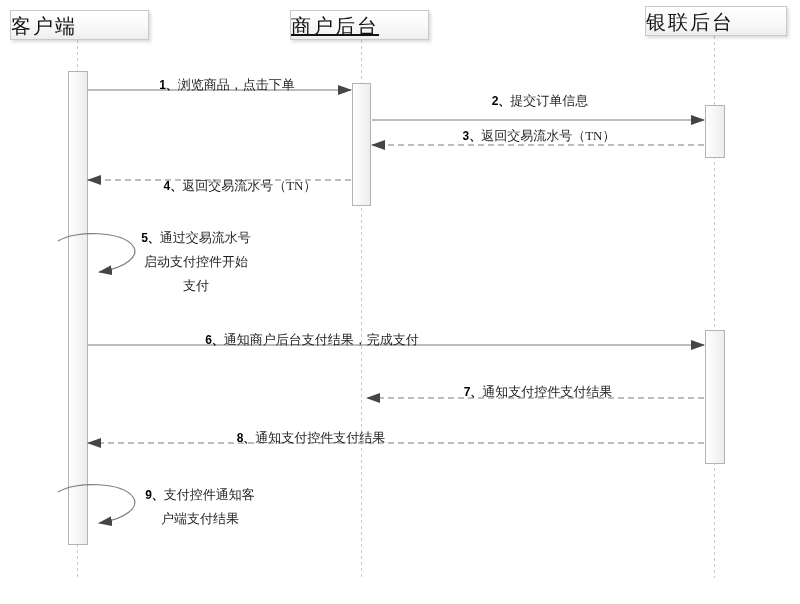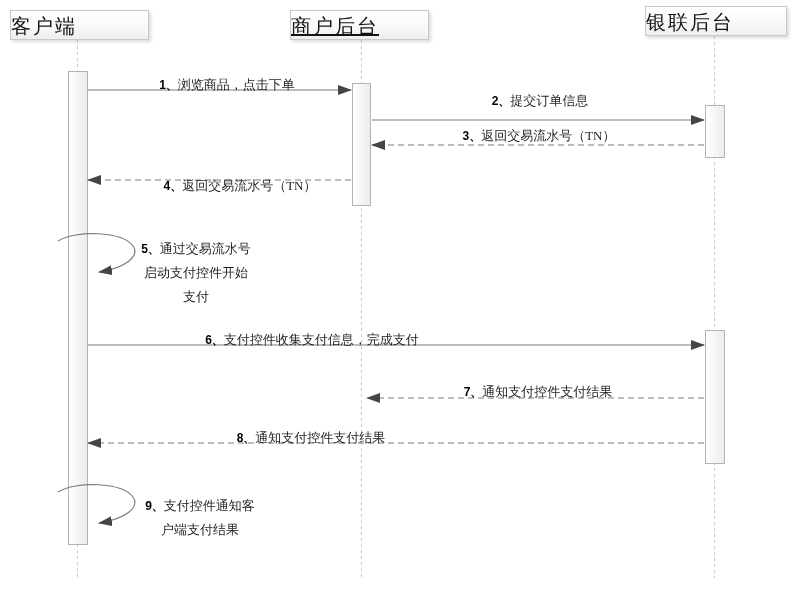--- a/index.html
+++ b/index.html
@@ -16,21 +16,21 @@
     border:1px solid #c9c9c9;
     box-shadow:2px 2px 3px rgba(0,0,0,0.14);
   }
   #actor-client{left:10px;top:10px;width:139px;}
   #actor-merchant{left:290px;top:10px;width:139px;text-decoration:underline;}
   #actor-unionpay{left:645px;top:6px;width:142px;}
   .msg-label{
     position:absolute;font-size:13px;line-height:24px;color:#1f1f1f;
     text-align:center;white-space:nowrap;
   }
-  .msg-label.wrap{white-space:normal;margin-top:11px;}
+  .msg-label.wrap{white-space:normal;}
   .msg-label b{
     font-family:"Liberation Sans","DejaVu Sans",sans-serif;
     font-size:12px;font-weight:bold;color:#000;
   }
   #label-m1{left:97px;top:73px;width:260px;}
   #label-m2{left:410px;top:89px;width:260px;}
   #label-m3{left:409px;top:124px;width:260px;}
   #label-m4{left:110px;top:174px;width:260px;}
   #label-m5{left:138px;top:226px;width:116px;}
   #label-m6{left:182px;top:328px;width:260px;}
@@ -91,21 +91,21 @@
 <div class="msg-label" id="label-m3">
   <b>3、</b><span>返回交易流水号（TN）</span>
 </div>
 <div class="msg-label" id="label-m4">
   <b>4、</b><span>返回交易流水号（TN）</span>
 </div>
 <div class="msg-label wrap" id="label-m5">
   <b>5、</b><span>通过交易流水号启动支付控件开始支付</span>
 </div>
 <div class="msg-label" id="label-m6">
-  <b>6、</b><span>支付控件收集支付信息，完成支付</span>
+  <b>6、</b><span>通知商户后台支付结果，完成支付</span>
 </div>
 <div class="msg-label" id="label-m7">
   <b>7、</b><span>通知支付控件支付结果</span>
 </div>
 <div class="msg-label" id="label-m8">
   <b>8、</b><span>通知支付控件支付结果</span>
 </div>
 <div class="msg-label wrap" id="label-m9">
   <b>9、</b><span>支付控件通知客户端支付结果</span>
 </div>

